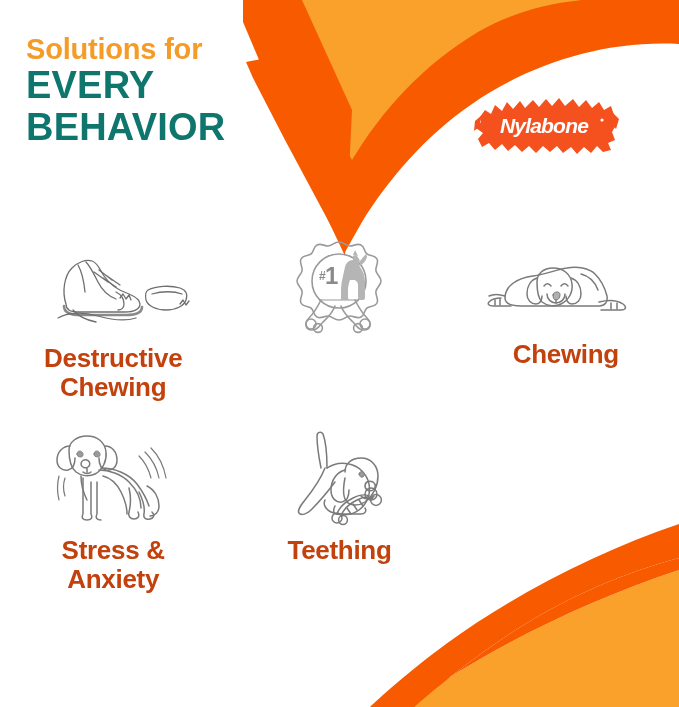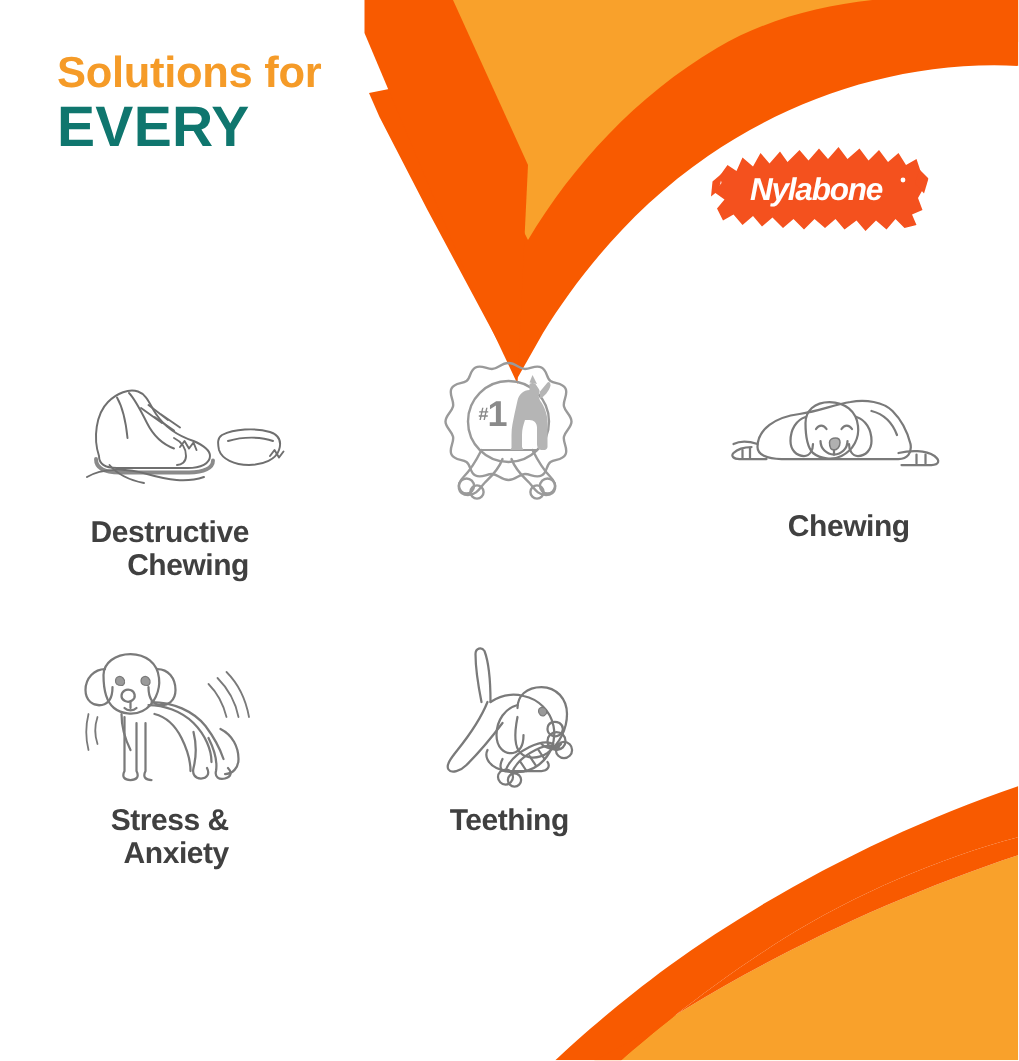--- a/index.html
+++ b/index.html
@@ -24,21 +24,20 @@
     inset: 0;
     pointer-events: none;
   }
 
   
   .headline {
     position: absolute;
     left: 26px;
     top: 34px;
     line-height: 1.04;
-    margin-left: 12px;
   }
   .headline-l1 {
     font-size: 29px;
     font-weight: 600;
     letter-spacing: -0.2px;
     color: #f59b28;
     display: block;
   }
   .headline-l2, .headline-l3 {
     font-size: 38px;
@@ -78,23 +77,23 @@
   }
   .cell .art {
     height: 96px;
     display: flex;
     align-items: flex-end;
     justify-content: center;
   }
   .cell .art svg { display: block; }
   .cell .caption {
     margin-top: 10px;
-    text-align: right;
-    color: #404040;
-    font-size: 20px;
+    text-align: center;
+    color: #c2410c;
+    font-size: 26px;
     font-weight: 700;
     line-height: 1.1;
     letter-spacing: -0.3px;
     white-space: pre-line;
   }
   .cell-r2 .art { height: 92px; }
 </style>
 </head>
 <body>
 
@@ -118,20 +117,21 @@
       <path d="M 679 570 C 600 596 520 634 458 672 C 432 688 410 700 396 707 L 679 707 Z" fill="#f9a12b"></path>
 
       <path d="M 679 524 C 596 552 512 596 446 644 C 412 669 386 692 370 707 L 414 707 C 440 684 478 654 522 626 C 570 596 626 572 679 558 Z" fill="#f85a00"></path>
       <path d="M 679 558 C 626 572 570 596 522 626 C 478 654 440 684 414 707 L 396 707 C 410 700 432 688 458 672 C 520 634 600 596 679 570 Z" fill="#f85a00"></path>
     </svg>
   </div>
 
   <div class="headline">
     <span class="headline-l1">Solutions for</span>
     <span class="headline-l2">EVERY</span>
+    <span class="headline-l3">BEHAVIOR</span>
   </div>
 
   <div class="logo">
     <svg width="146" height="62" viewBox="0 0 146 62" xmlns="http://www.w3.org/2000/svg">
       <g>
         <path fill="#f4511e" d="M7 22 L12 15 L18 19 L22 10 L29 16 L34 7 L40 14 L47 6 L52 13 L60 5 L66 12 L73 4 L79 11
           L86 3 L92 11 L100 4 L106 12 L113 5 L119 13 L126 7 L131 15 L138 11 L141 20
           L138 26 L143 30 L139 37 L142 45 L135 48 L138 55 L130 57 L124 51 L118 58
           L111 52 L104 59 L98 52 L90 58 L84 51 L77 57 L70 51 L63 58 L56 51 L49 57
           L42 50 L35 56 L29 49 L22 55 L16 48 L9 52 L5 44 L10 38 L3 33 L8 27 Z"></path>

